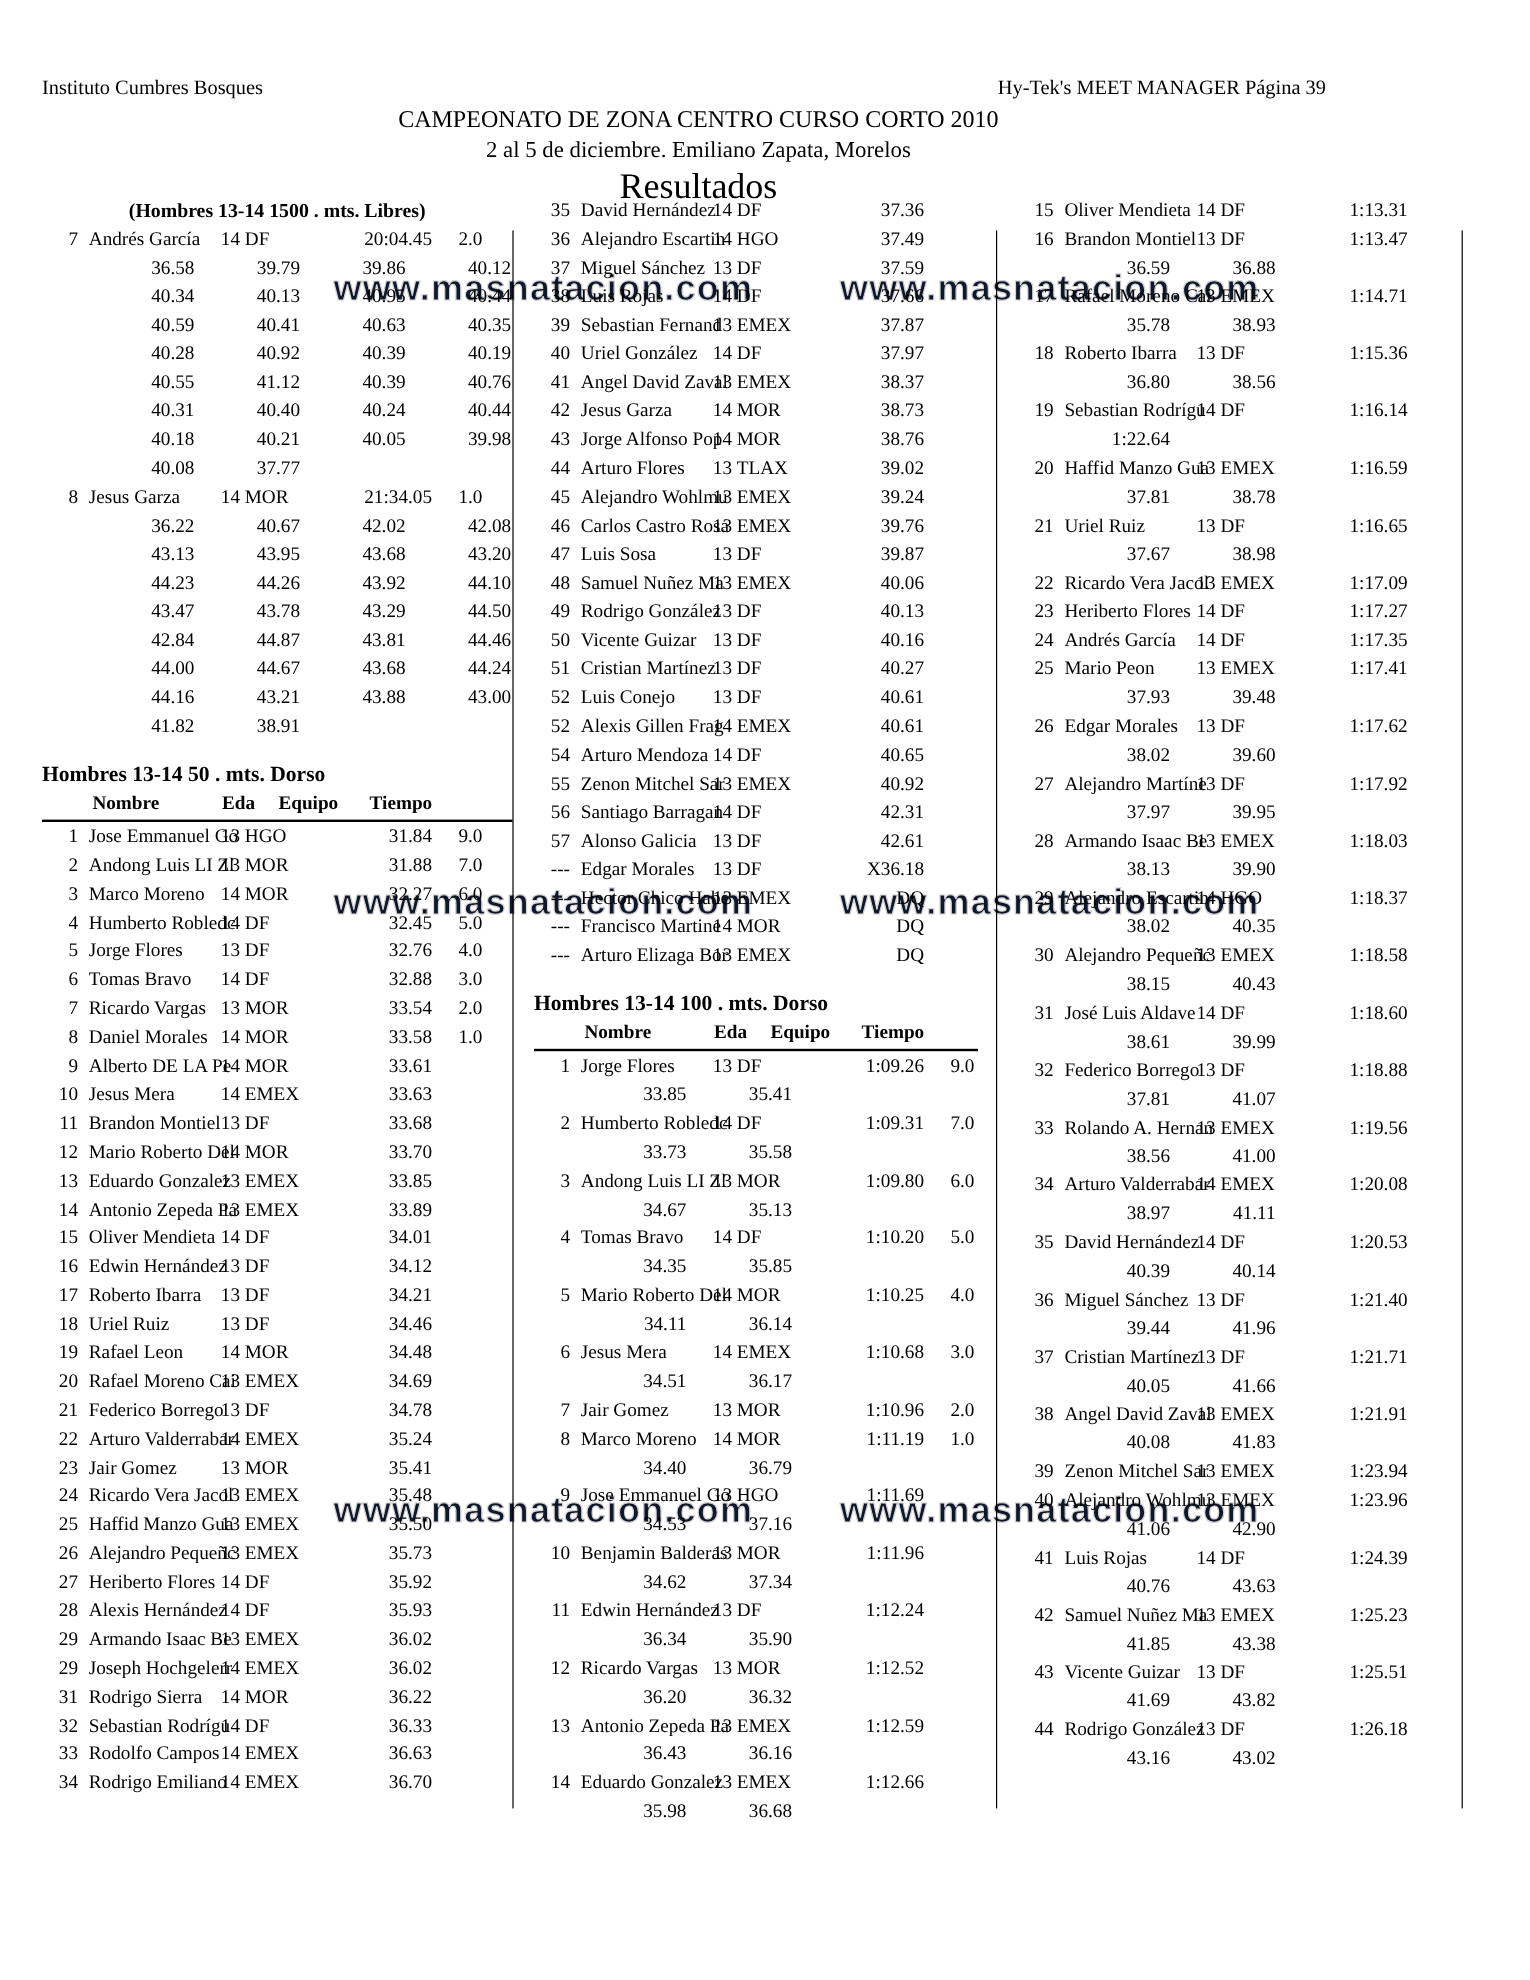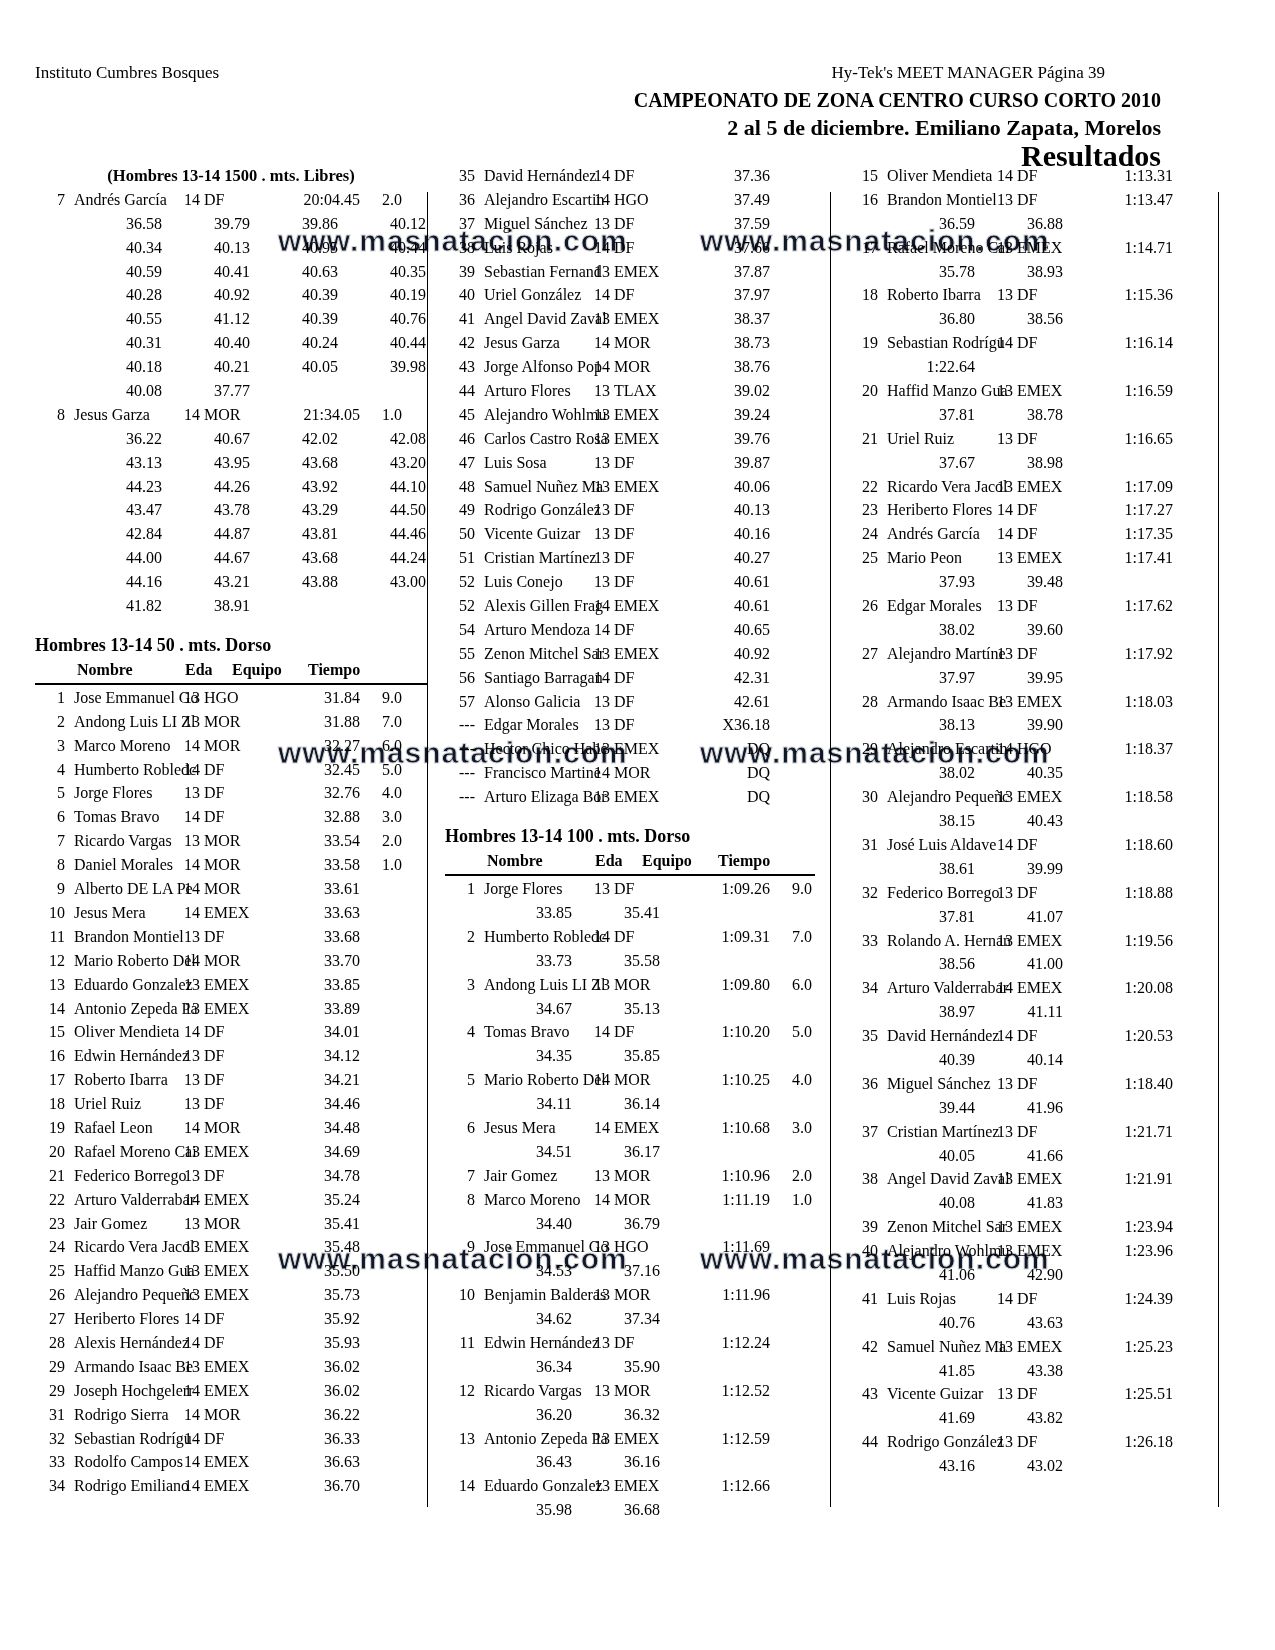--- a/index.html
+++ b/index.html
@@ -1,22 +1,22 @@
 <!DOCTYPE html>
 <html><head>
 <meta charset="utf-8">
 <style>
   html,body{margin:0;padding:0;background:#888;}
   .page{position:relative;width:1275px;height:1650px;background:#ffffff;
         font-family:"Liberation Serif","DejaVu Serif",serif;color:#000;overflow:hidden;margin:0 auto;}
   .letterhead{position:absolute;left:35px;top:63px;width:1070px;display:flex;
               justify-content:space-between;font-size:17px;gap:11px;}
-  .center-line{position:absolute;left:35px;width:1126px;text-align:right;font-weight:bold;}
+  .center-line{position:absolute;left:19px;width:1126px;text-align:center;font-weight:normal;}
   .title{top:89px;font-size:20px;}
-  .subtitle{top:115px;font-size:22px;}
+  .subtitle{top:115px;font-size:19px;}
   .results-heading{top:139px;font-size:30px;}
   .col{position:absolute;top:166px;}
   #col-left{left:35px;width:392px;}
   #col-mid{left:445px;width:370px;}
   #col-right{left:848px;width:370px;}
   .row{position:relative;height:23.9px;font-size:16px;white-space:nowrap;}
   .row > span{position:absolute;top:1px;display:inline-block;}
   .cont-heading{font-weight:bold;font-size:16.5px;text-align:center;}
   .event-heading{font-weight:bold;font-size:18px;padding-top:15px;height:25px;}
   .table-header{font-weight:bold;height:23px;border-bottom:2px solid #000;margin-bottom:3px;}
@@ -991,21 +991,21 @@
       </div>
       <div class="row splits">
         <span class="s s0">40.39</span>
         <span class="s s1">40.14</span>
       </div>
       <div class="row result">
         <span class="c-place">36</span>
         <span class="c-name">Miguel Sánchez</span>
         <span class="c-age">13</span>
         <span class="c-team">DF</span>
-        <span class="c-time">1:18.40</span>
+        <span class="c-time">1:21.40</span>
       </div>
       <div class="row splits">
         <span class="s s0">39.44</span>
         <span class="s s1">41.96</span>
       </div>
       <div class="row result">
         <span class="c-place">37</span>
         <span class="c-name">Cristian Martínez</span>
         <span class="c-age">13</span>
         <span class="c-team">DF</span>

